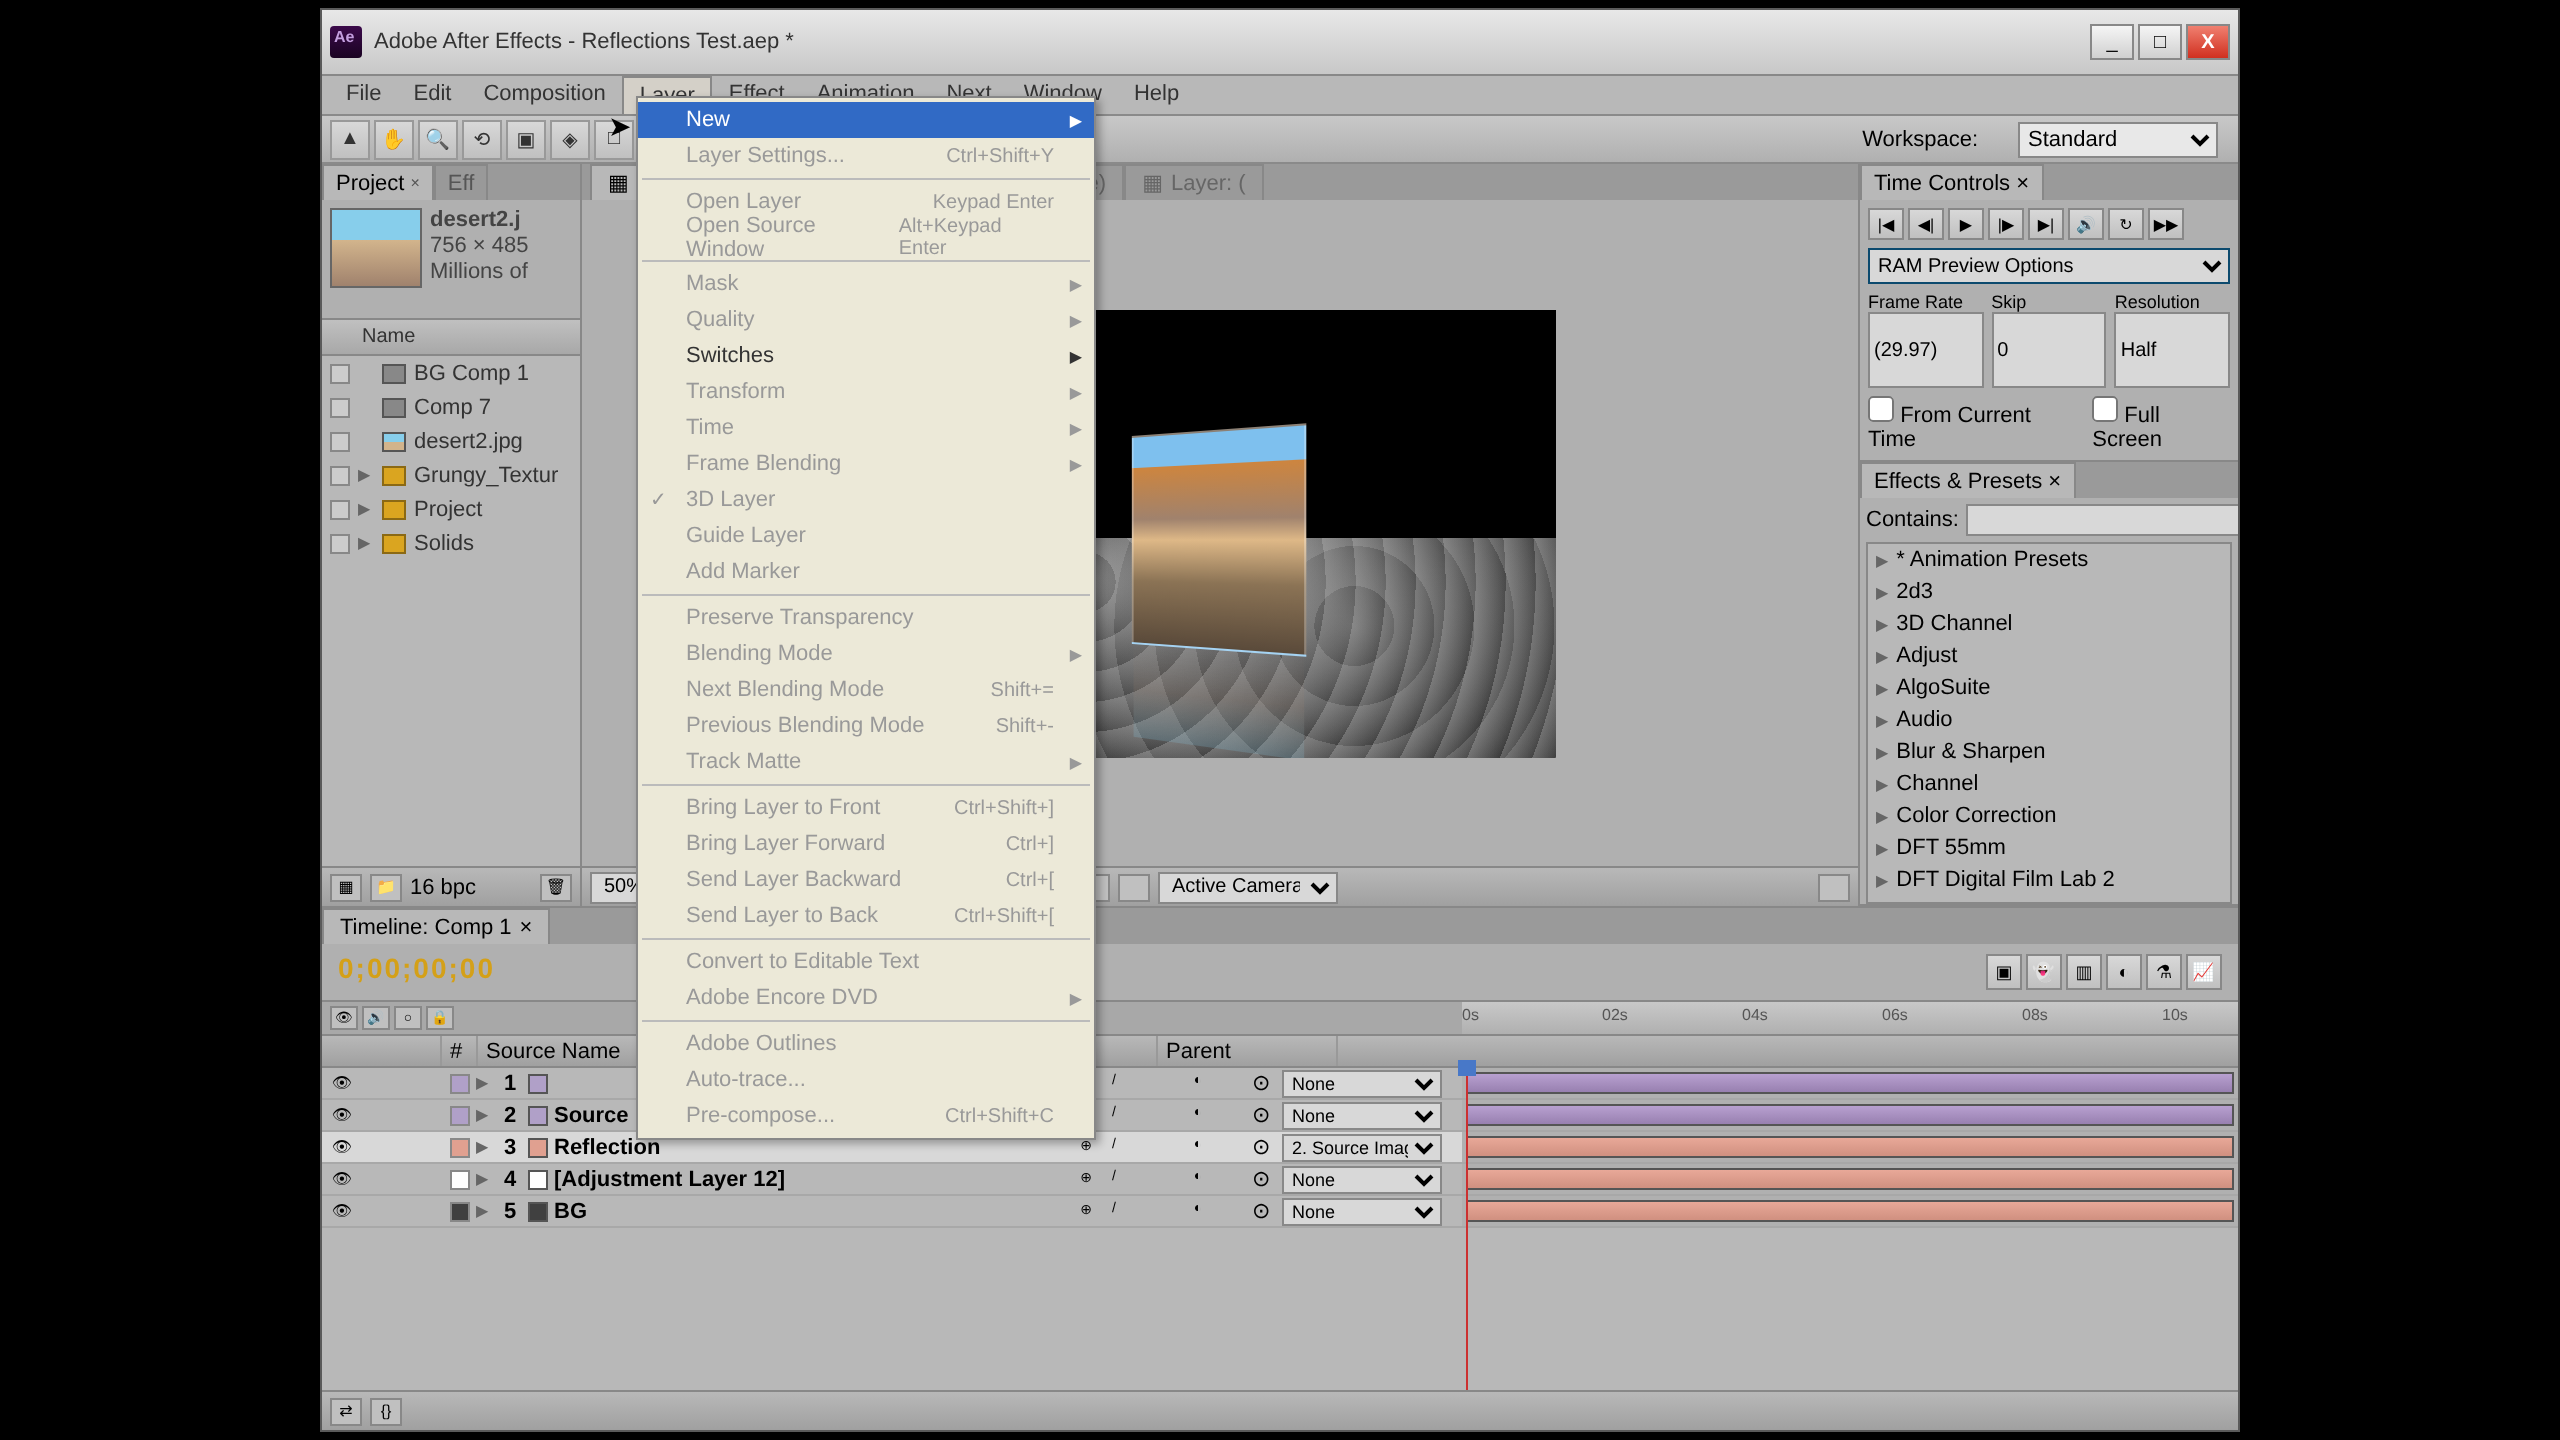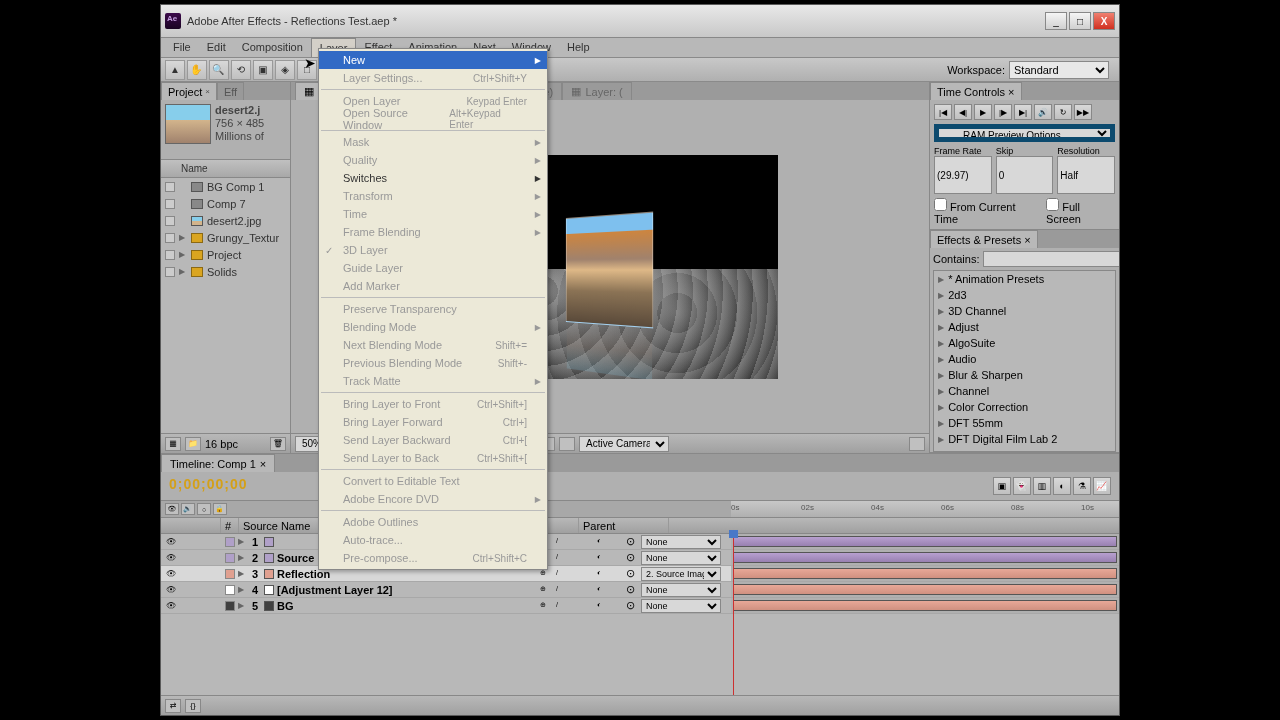--- a/index.html
+++ b/index.html
@@ -10,21 +10,21 @@
 .titlebar .icon::after { content:"Ae"; color:#c59fe0; font-size:8px; font-weight:bold; position:absolute; left:2px; top:1px; }
 .titlebar .title { flex: 1; color: #333; }
 .titlebar .winbtn { width: 22px; height: 18px; margin-left: 2px; border: 1px solid #888; background: linear-gradient(#f5f5f5,#d0d0d0); display:flex; align-items:center; justify-content:center; font-size:10px; }
 .titlebar .winbtn.close { background: linear-gradient(#f08070,#d03020); color:#fff; font-weight:bold; }
 .menubar { height: 20px; background: #b8b8b8; border-bottom: 1px solid #8a8a8a; display: flex; align-items: stretch; padding-left: 4px; }
 .menubar .menu { padding: 3px 8px; color: #333; cursor: default; }
 .menubar .menu.active { background: #d4d0c8; border:1px solid #888; border-bottom:none; }
 .toolbar { height: 24px; background: linear-gradient(#c8c8c8,#b0b0b0); border-bottom: 1px solid #8a8a8a; display: flex; align-items: center; padding: 0 4px; gap:2px; }
 .toolbar .tbtn { width: 20px; height: 20px; border: 1px solid #999; background: linear-gradient(#d8d8d8,#c0c0c0); display:flex; align-items:center; justify-content:center; font-size:10px; color:#333; }
 .toolbar .spacer { flex:1; }
-.workspace-area { height: 100%; display: flex; align-items: center; gap:4px; margin-right:6px; }
+.workspace-area { height: 100%; display: flex; align-items: center; gap:20px; margin-right:6px; }
 .workspace-area select { height:18px; font-size:11px; background:#e8e8e8; border:1px solid #888; width:100px; }
 .main-area { flex: 1; display: flex; overflow: hidden; }
 .left-panel { width: 130px; background: #b0b0b0; border-right: 1px solid #888; display:flex; flex-direction:column; }
 .panel-tabs { height: 18px; background:#9a9a9a; display:flex; }
 .panel-tabs .tab { padding: 2px 6px; background:#b8b8b8; border:1px solid #888; border-bottom:none; font-size:10px; display:flex; align-items:center; gap:3px; }
 .panel-tabs .tab .x { font-size:8px; color:#555; }
 .panel-tabs .tab.inactive { background:#999; color:#555; }
 .project-info { height: 60px; padding: 4px; display:flex; gap:4px; border-bottom:1px solid #888; }
 .project-thumb { width: 46px; height: 40px; background: linear-gradient(#87ceeb 40%, #d2b48c 40%, #a0826d); border:1px solid #666; }
 .project-meta { font-size:10px; color:#444; line-height:13px; }
@@ -52,21 +52,21 @@
 .comp-footer { height:20px; background:linear-gradient(#b8b8b8,#a0a0a0); border-top:1px solid #888; display:flex; align-items:center; gap:4px; padding:0 4px; font-size:10px; }
 .comp-footer .sel { height:16px; font-size:10px; background:#d8d8d8; border:1px solid #888; padding:0 2px; }
 .comp-footer .cbtn { width:16px; height:14px; border:1px solid #888; background:#c0c0c0; }
 .right-panel { width:190px; background:#b0b0b0; border-left:1px solid #888; display:flex; flex-direction:column; }
 .rpanel-section { border-bottom:1px solid #888; }
 .rpanel-tabs { height:18px; background:#9a9a9a; display:flex; }
 .rpanel-tabs .tab { padding:2px 6px; background:#b8b8b8; border:1px solid #888; border-bottom:none; font-size:10px; display:flex; align-items:center; gap:3px; }
 .time-controls { padding:4px; }
 .time-controls .transport { display:flex; gap:2px; margin-bottom:4px; }
 .time-controls .transport .tb { width:18px; height:16px; border:1px solid #888; background:linear-gradient(#d8d8d8,#c0c0c0); display:flex; align-items:center; justify-content:center; font-size:8px; }
-.time-controls select { width:100%; height:18px; font-size:10px; background:#d8d8d8; border:5px solid #0c4a6e; margin-bottom:4px;padding-left:20px; }
+.time-controls select { width:100%; height:18px; font-size:10px; background:#d8d8d8; border:1px solid #0c4a6e; margin-bottom:4px; }
 .time-controls .params { display:flex; gap:4px; margin-bottom:4px; }
 .time-controls .param { flex:1; }
 .time-controls .param label { font-size:9px; display:block; }
 .time-controls .param .val { height:16px; background:#d8d8d8; border:1px solid #888; font-size:10px; padding:18px 2px; display:flex; align-items:center; }
 .time-controls .checks { display:flex; gap:8px; font-size:9px; }
 .effects-presets { flex:1; display:flex; flex-direction:column; overflow:hidden; }
 .effects-presets .contains { padding:3px; display:flex; align-items:center; gap:4px; }
 .effects-presets .contains input { flex:1; height:16px; background:#d8d8d8; border:1px solid #888; font-size:10px; padding:0 2px; }
 .effects-presets .list { flex:1; background:#b8b8b8; overflow:hidden; border:1px solid #888; margin:0 3px; }
 .effects-presets .list .item { height:16px; display:flex; align-items:center; padding-left:4px; font-size:10px; gap:4px; }

